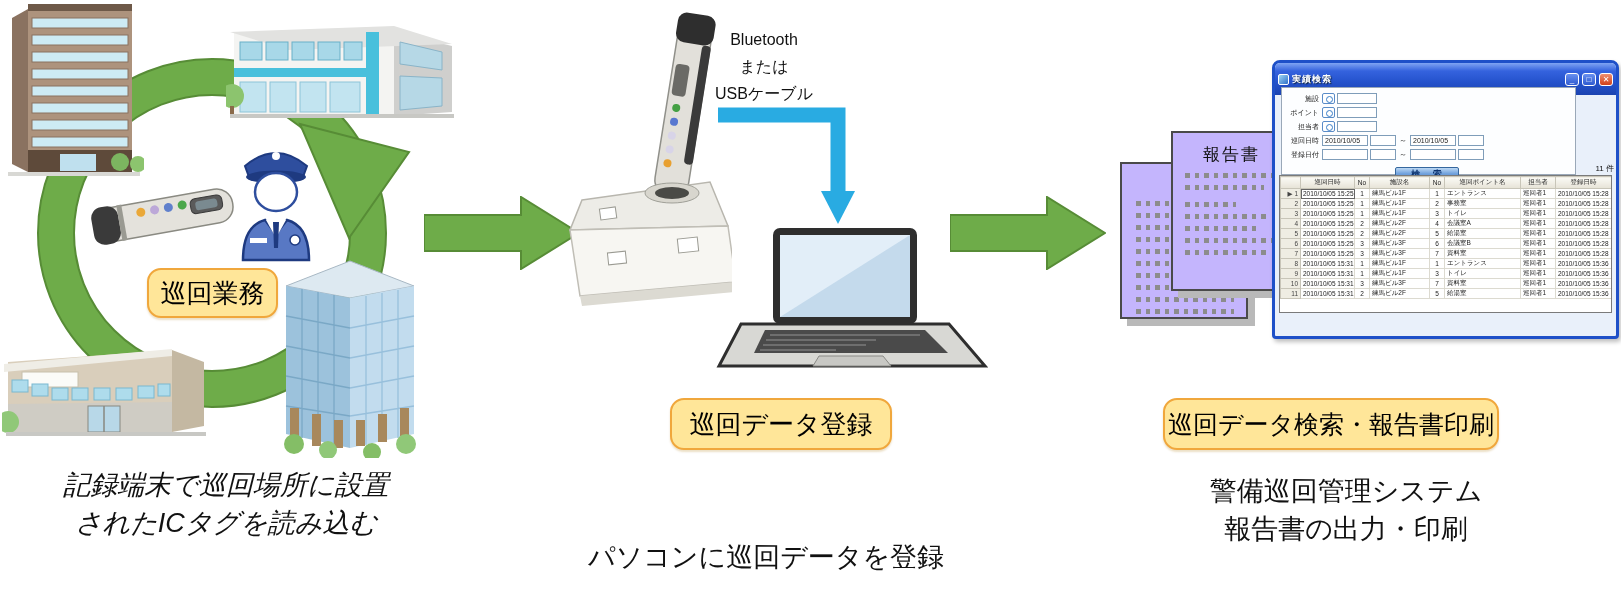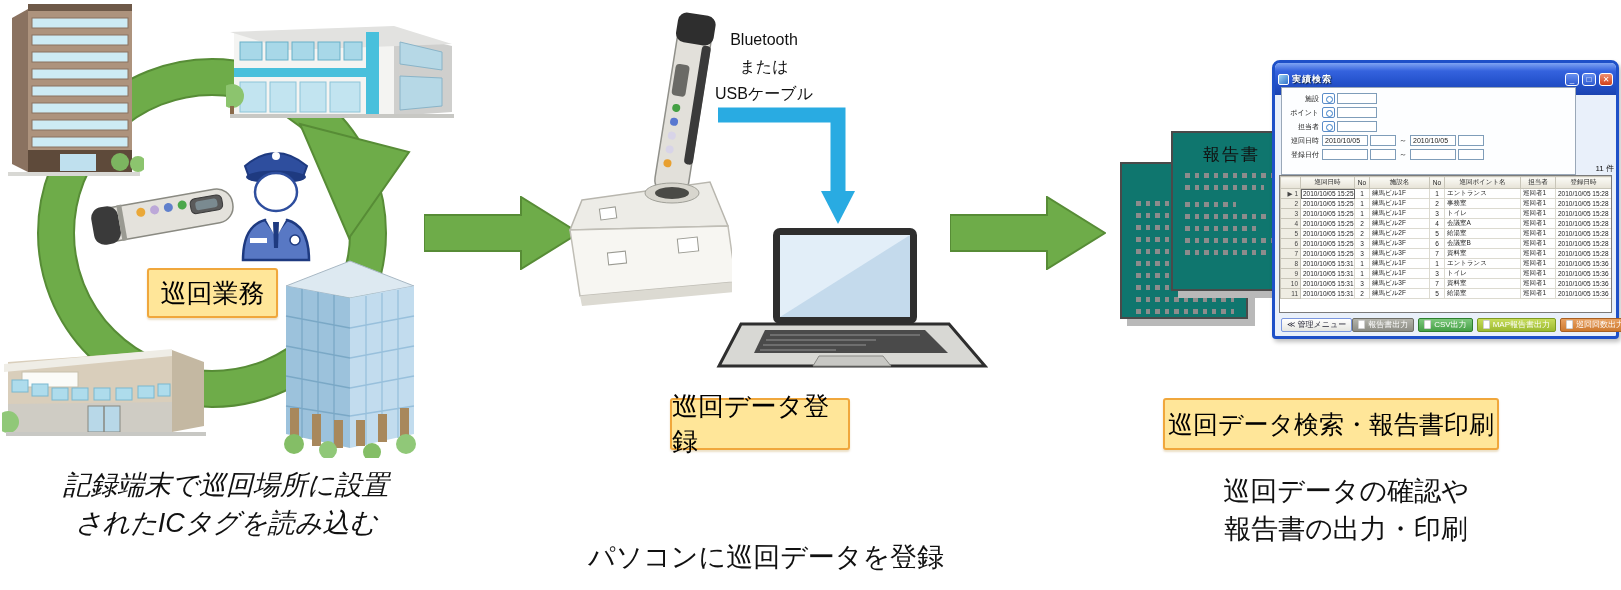--- a/index.html
+++ b/index.html
@@ -6,39 +6,39 @@
   html,body { background:#fff; }
   body {
     width:1621px; height:590px; position:relative; overflow:hidden;
     font-family:"Liberation Sans","DejaVu Sans",sans-serif; color:#1a1a1a;
   }
   .abs { position:absolute; }
   .prelines { white-space:pre-line; }
 
   
   .flow-label {
-    position:absolute; background:#FFE699; border:2px solid #F0A73C; border-radius:3px;
+    position:absolute; background:#FFE699; border:2px solid #F0A73C; border-radius:14px;
     display:flex; align-items:center; justify-content:center; color:#000;
     box-shadow:0 2px 2px rgba(180,130,30,.25);
   }
   #label1 { left:147px; top:268px; width:131px; height:50px; font-size:26px; }
-  #label2 { left:670px; top:398px; width:180px; height:52px; font-size:26px; }
+  #label2 { left:670px; top:398px; width:222px; height:52px; font-size:26px; }
   #label3 { left:1163px; top:398px; width:336px; height:52px; font-size:25px; }
 
   
   .caption { position:absolute; text-align:center; font-size:27px; line-height:38px; color:#111; }
   #cap1 { left:0px;    top:466px; width:452px;font-style:italic; }
   #cap2 { left:540px;  top:492px; width:452px;margin-top:46px; }
   #cap3 { left:1150px; top:472px; width:392px; }
 
   
   #bt-note { left:683px; top:26px; width:162px; text-align:center; font-size:16px; line-height:27px; color:#111; }
 
   
-  .doc { position:absolute; background:#0f766e; border:2px solid #4a4a4a; box-shadow:7px 7px 0 #b9b9b9; }
+  .doc { position:absolute; background:#c4b5fd; border:2px solid #4a4a4a; box-shadow:7px 7px 0 #b9b9b9; }
   #doc-back  { left:1120px; top:162px; width:128px; height:157px; padding:30px 12px 10px 14px; }
   #doc-front { left:1171px; top:131px; width:121px; height:160px; padding:10px 12px; }
   .doc-title { text-align:center; font-size:17px; letter-spacing:2px; color:#111; margin-bottom:7px; }
   .dotline { height:5px; margin:7px 0; background:repeating-linear-gradient(90deg,#8c8c8c 0 4.5px,transparent 4.5px 9.5px); }
   .w100{width:100%}.w90{width:90%}.w85{width:85%}.w80{width:80%}.w55{width:55%}.w70{width:70%}
 
   
   #xp-window {
     position:absolute; left:1272px; top:60px; width:347px; height:279px;
     border:3px solid #1E50C8; border-radius:8px 8px 4px 4px; background:#E9F0FA;
@@ -352,20 +352,23 @@
           <div class="sp-input sp-in-time"></div>
         </div>
         <div class="sp-row">
           <div class="sp-label">登録日付</div>
           <div class="sp-input sp-in-date"></div>
           <div class="sp-input sp-in-time"></div>
           <span class="sp-tilde">～</span>
           <div class="sp-input sp-in-date"></div>
           <div class="sp-input sp-in-time"></div>
         </div>
+        <div class="sp-btn-row">
+          <span id="sp-search-btn">検 索</span>
+        </div>
       </div>
     </div>
 
     <div id="xp-count">11 件</div>
 
     <div id="xp-grid">
       <table>
         <colgroup>
           <col class="cw0">
             <col class="cw1">
@@ -496,44 +499,22 @@
               <td class="c3">練馬ビル2F</td>
               <td class="c4">5</td>
               <td class="c5">給湯室</td>
               <td class="c6">巡回者1</td>
               <td class="c7">2010/10/05 15:36</td>
             </tr>
           </tbody>
       </table>
     </div>
 
-    <div id="xp-footer">
-      <div class="xbtn plain">≪ 管理メニュー</div>
-      <div class="gap"></div>
-      <div id="footer-buttons">
-          <div class="xbtn gray">
-            <span class="xbtn-ic"></span>
-            <span>報告書出力</span>
-          </div>
-          <div class="xbtn green">
-            <span class="xbtn-ic"></span>
-            <span>CSV出力</span>
-          </div>
-          <div class="xbtn lime">
-            <span class="xbtn-ic"></span>
-            <span>MAP報告書出力</span>
-          </div>
-          <div class="xbtn orange">
-            <span class="xbtn-ic"></span>
-            <span>巡回回数出力</span>
-          </div>
-        </div>
-    </div>
   </div>
 
   <div id="label3" class="flow-label">
     <span>巡回データ検索・報告書印刷</span>
   </div>
 
-  <div id="cap3" class="caption prelines">巡回データの確認や
+  <div id="cap3" class="caption prelines">警備巡回管理システム
 報告書の出力・印刷</div>
 
 </div>
 
 </body></html>

